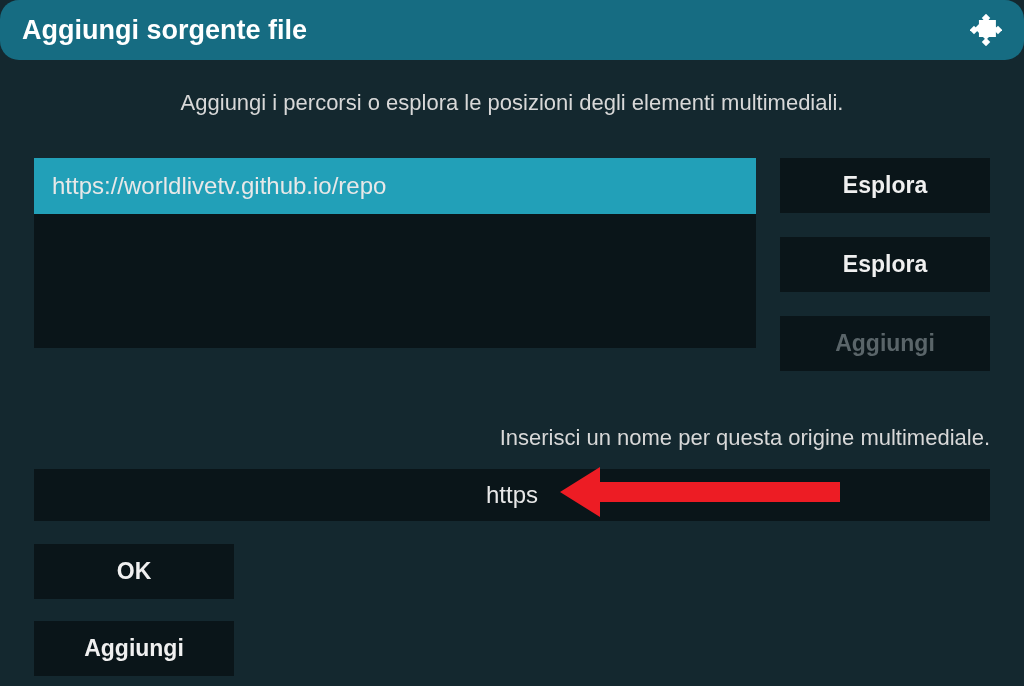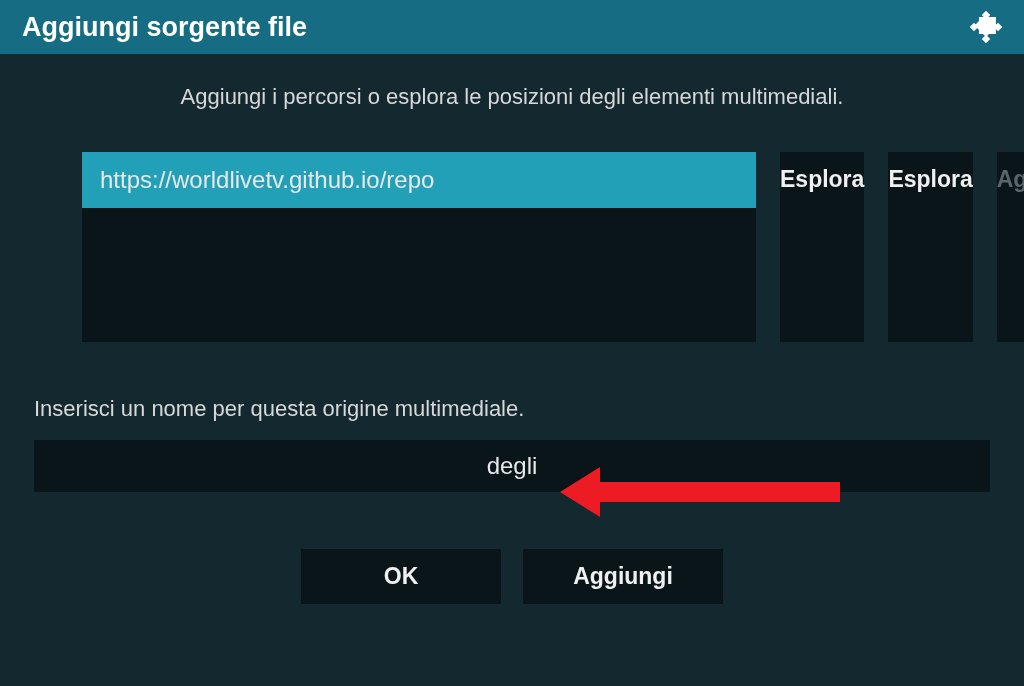--- a/index.html
+++ b/index.html
@@ -10,25 +10,26 @@
     body {
       width: 1024px;
       height: 686px;
       background: #14282f;
       font-family: -apple-system, BlinkMacSystemFont, "Segoe UI", Arial, sans-serif;
       color: #e8e8e8;
       overflow: hidden;
     }
     .titlebar {
       background: #166c82;
-      height: 54px;
+      height: 60px;
       display: flex;
       align-items: center;
       justify-content: space-between;
       padding: 0 22px;
+      border-radius: 19px;
     }
     .titlebar-title {
       font-size: 27px;
       font-weight: bold;
       color: #ffffff;
     }
     .kodi-logo {
       width: 32px;
       height: 32px;
       fill: #ffffff;
@@ -44,70 +45,70 @@
       margin-bottom: 42px;
     }
     .paths-section {
       display: flex;
       gap: 24px;
     }
     .path-list {
       flex: 1;
       background: #0a1519;
       height: 190px;
-      margin-left: 48px;
     }
     .path-item {
       background: #22a0b8;
       color: #e8e8e8;
       padding: 14px 18px;
       font-size: 24px;
       font-weight: 300;
     }
     .side-buttons {
       display: flex;
-      flex-direction: row;
+      flex-direction: column;
       gap: 24px;
       width: 210px;
     }
     .side-button {
       background: #0a1519;
       color: #f0f0f0;
       padding: 14px 0;
       text-align: center;
       font-size: 23px;
       font-weight: bold;
       cursor: pointer;
     }
     .side-button.disabled {
       color: #5a6569;
       cursor: default;
     }
     .name-label {
-      text-align: left;
+      text-align: right;
       font-size: 22px;
       color: #d8d8d8;
       font-weight: 300;
       margin-top: 54px;
       margin-bottom: 18px;
     }
     .name-input {
       background: #0a1519;
       color: #e8e8e8;
       padding: 12px 0;
       text-align: center;
       font-size: 24px;
       font-weight: 300;
       position: relative;
     }
     .bottom-buttons {
       display: flex;
       justify-content: center;
       gap: 22px;
-      margin-top: 57px;
+      margin-top: 23px;
+      flex-direction: column;
     }
     .bottom-button {
       background: #0a1519;
       color: #f0f0f0;
       padding: 14px 0;
       width: 200px;
       text-align: center;
       font-size: 23px;
       font-weight: bold;
       cursor: pointer;
@@ -145,21 +146,21 @@
       <div class="path-item">https://worldlivetv.github.io/repo</div>
     </div>
     <div class="side-buttons">
       <div class="side-button">Esplora</div>
       <div class="side-button">Esplora</div>
       <div class="side-button disabled">Aggiungi</div>
     </div>
   </div>
 
   <div class="name-label">Inserisci un nome per questa origine multimediale.</div>
-  <div class="name-input">degli</div>
+  <div class="name-input">https</div>
 
   <div class="bottom-buttons">
     <div class="bottom-button">OK</div>
     <div class="bottom-button">Aggiungi</div>
   </div>
 </div>
 
 <svg class="annotation-arrow" viewBox="0 0 290 60">
   <path d="M 0 30 L 40 5 L 40 20 L 280 20 L 280 40 L 40 40 L 40 55 Z" fill="#ed1c24"></path>
 </svg>

